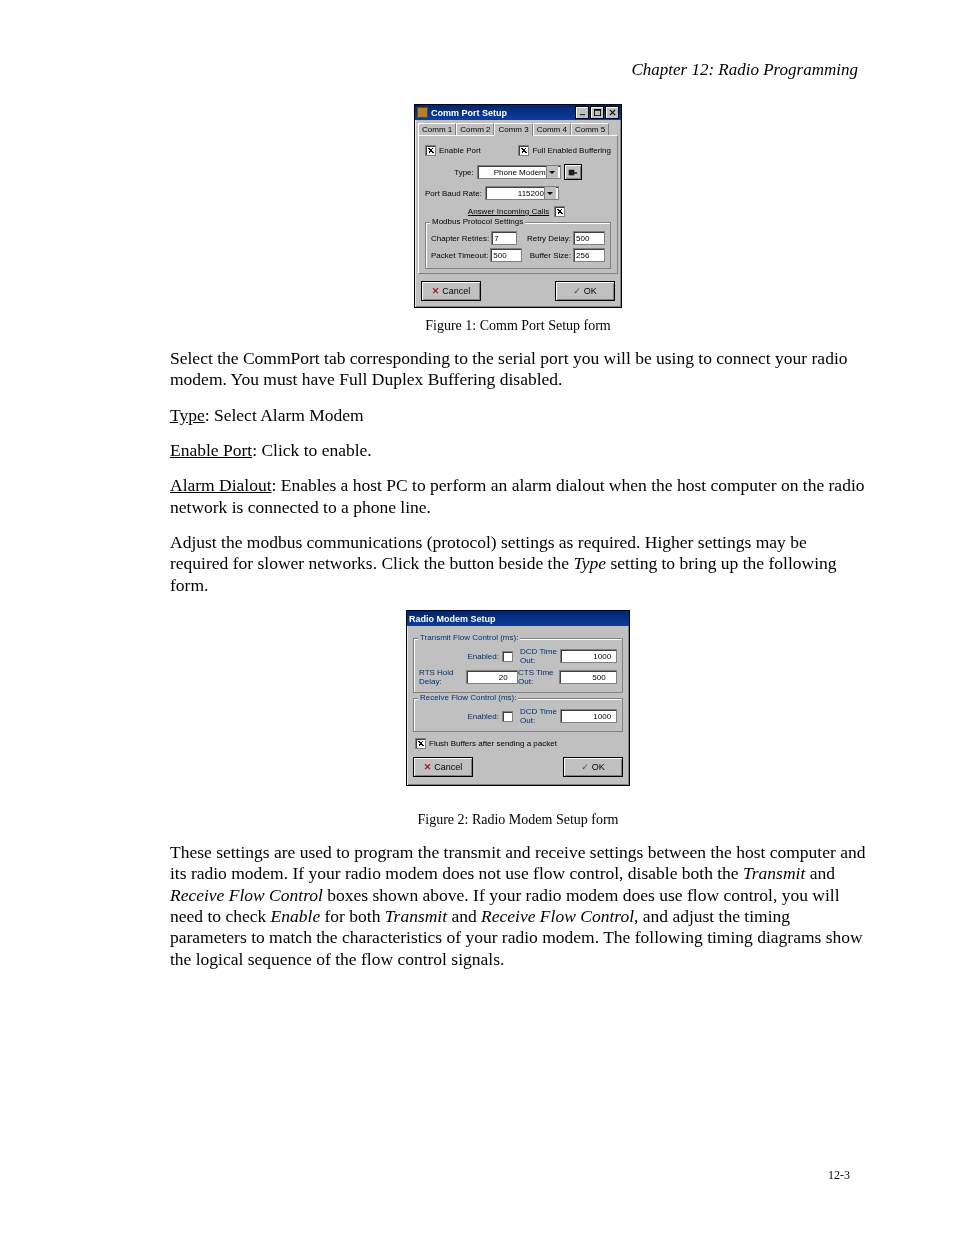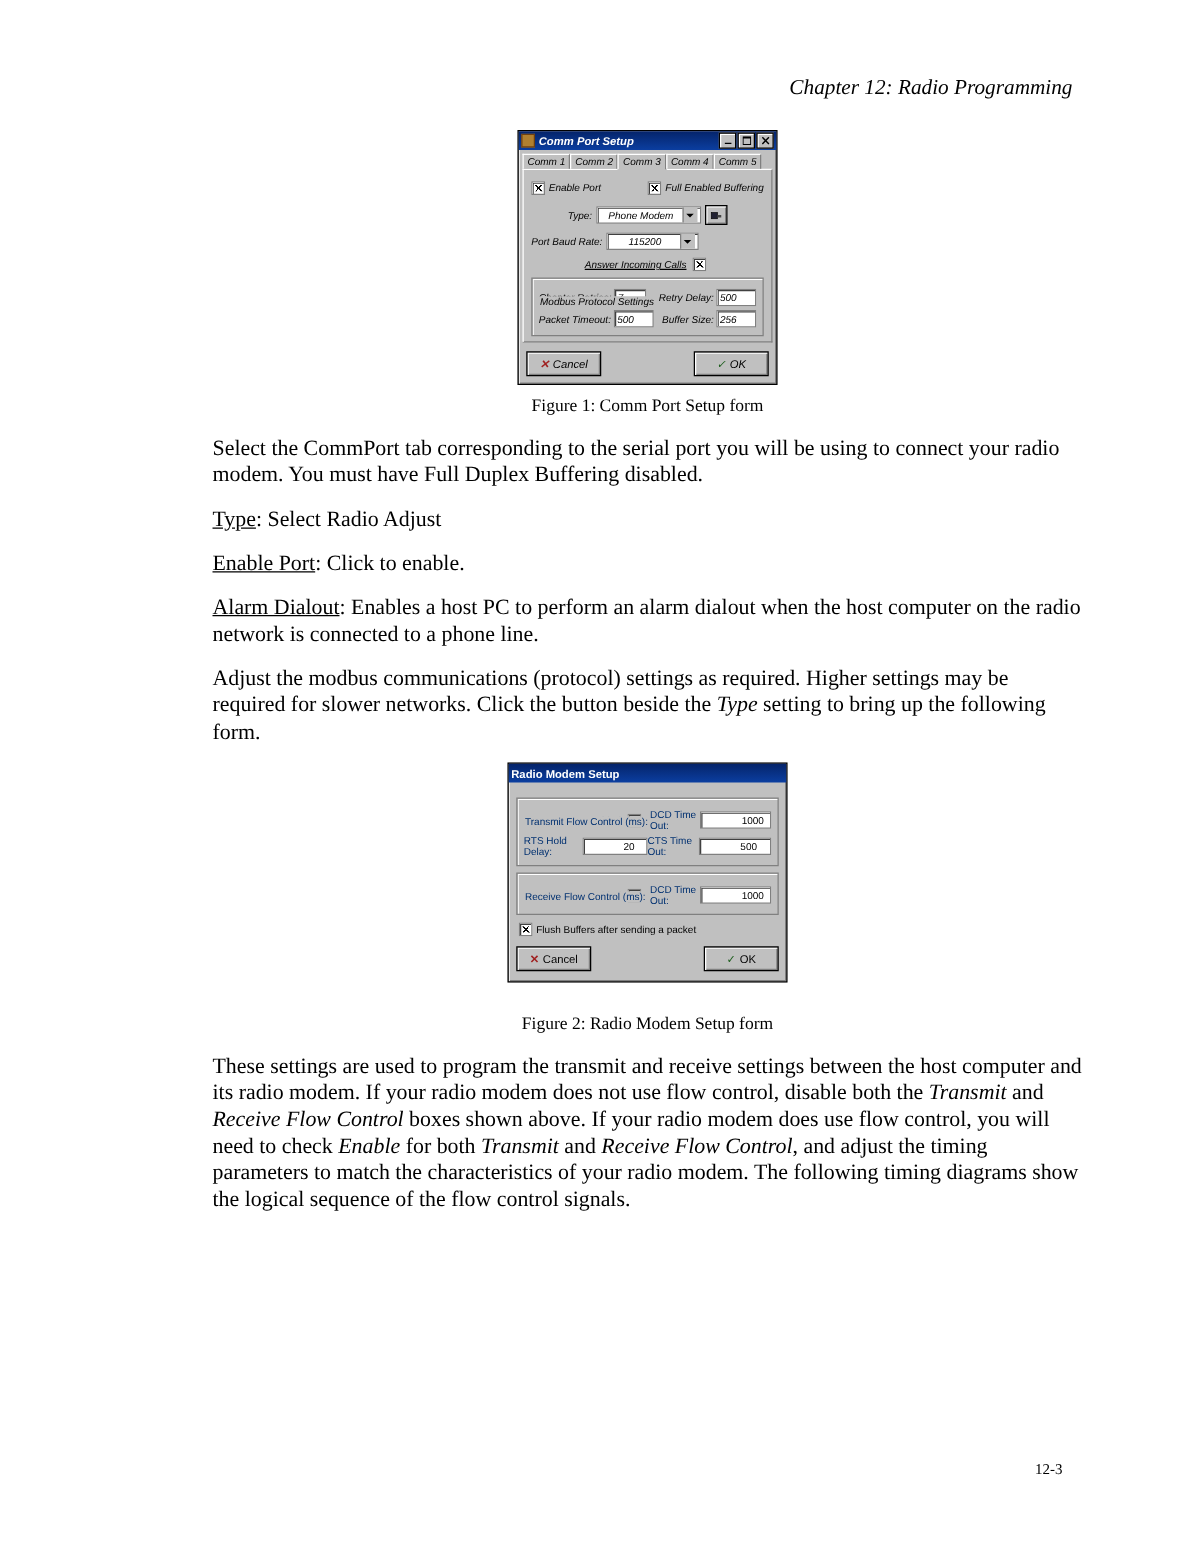--- a/index.html
+++ b/index.html
@@ -41,29 +41,28 @@
     position: absolute;
     bottom: 52px;
     right: 104px;
     font-size: 12px;
   }
 
   
   .dlg-wrap { text-align: center; }
   .dlg1 {
     display: inline-block;
-    text-align: center;
+    text-align: right;
     width: 206px;
     background: #c0c0c0;
     border: 1px solid #000;
     box-shadow: inset 1px 1px 0 #e8e8e8, inset -1px -1px 0 #808080;
     font-family: Tahoma, "MS Sans Serif", Arial, sans-serif;
     font-size: 9px;
     color: #000;
-    font-style: italic;
   }
   .titlebar {
     height: 15px;
     background: linear-gradient(#05246a,#0b3ea0);
     color: #fff;
     display: flex;
     align-items: center;
     padding: 0 2px;
     font-weight: bold;
     font-size: 9px;
@@ -122,21 +121,21 @@
     width: 16px; height: 14px; background: #c0c0c0;
     border: 1px solid #000; box-shadow: inset 1px 1px 0 #fff, inset -1px -1px 0 #808080;
     margin-left: 3px; display: inline-flex; align-items: center; justify-content: center;
   }
   .groupbox {
     border: 1px solid #808080; box-shadow: inset 1px 1px 0 #fff;
     border-radius: 0; padding: 5px 5px 3px 5px; margin-top: 5px; position: relative;
   }
   .grouplabel {
     position: absolute; top: -6px; left: 4px; background: #c0c0c0;
-    font-size: 8px; padding: 0 2px; margin-top: 20px;
+    font-size: 8px; padding: 0 2px;
   }
   .btnrow { display: flex; justify-content: space-between; padding: 4px 6px 6px 6px; }
   .btn {
     width: 58px; height: 18px; background: #c0c0c0;
     border: 1px solid #000; box-shadow: inset 1px 1px 0 #fff, inset -1px -1px 0 #808080;
     font-size: 9px; display: flex; align-items: center; justify-content: center;
   }
   .btn .xicon { color: #a02020; font-weight: bold; margin-right: 3px; }
   .btn .chkicon { color: #206020; margin-right: 3px; }
 
@@ -258,21 +257,21 @@
             <span>OK</span>
           </div>
       </div>
     </div>
   </div>
 
   <div class="caption">Figure 1: Comm Port Setup form</div>
 
   <p class="body-text">Select the CommPort tab corresponding to the serial port you will be using to connect your radio modem. You must have Full Duplex Buffering disabled.</p>
 
-  <p class="body-text"><span class="u">Type</span><span>: Select Radio Adjust</span></p>
+  <p class="body-text"><span class="u">Type</span><span>: Select Alarm Modem</span></p>
 
 
   <p class="body-text"><span class="u">Enable Port</span><span>: Click to enable.</span></p>
 
   <p class="body-text"><span class="u">Alarm Dialout</span><span>: Enables a host PC to perform an alarm dialout when the host computer on the radio network is connected to a phone line.</span></p>
 
   <p class="body-text"><span>Adjust the modbus communications (protocol) settings as required. Higher settings may be required for slower networks. Click the button beside the </span><span class="i">Type</span><span> setting to bring up the following form.</span></p>
 
   <div class="dlg-wrap">
     <div class="dlg2">

